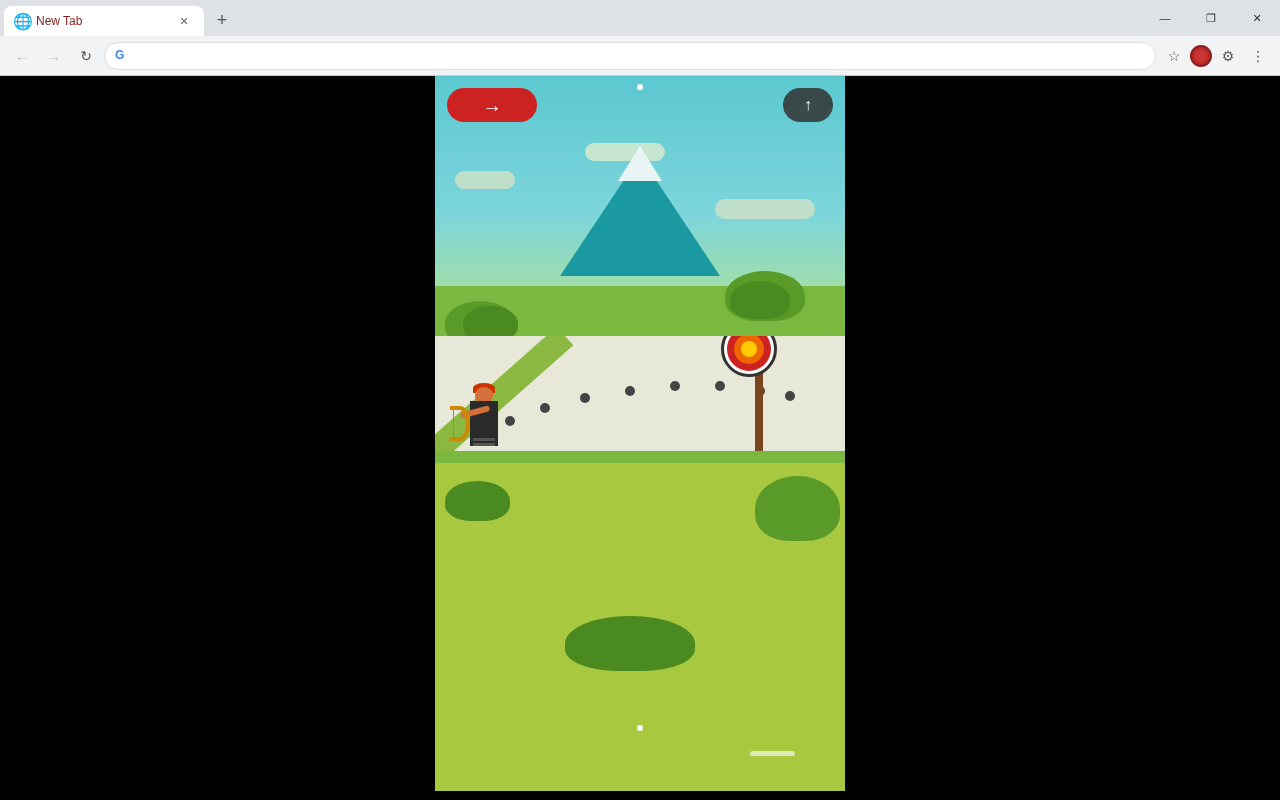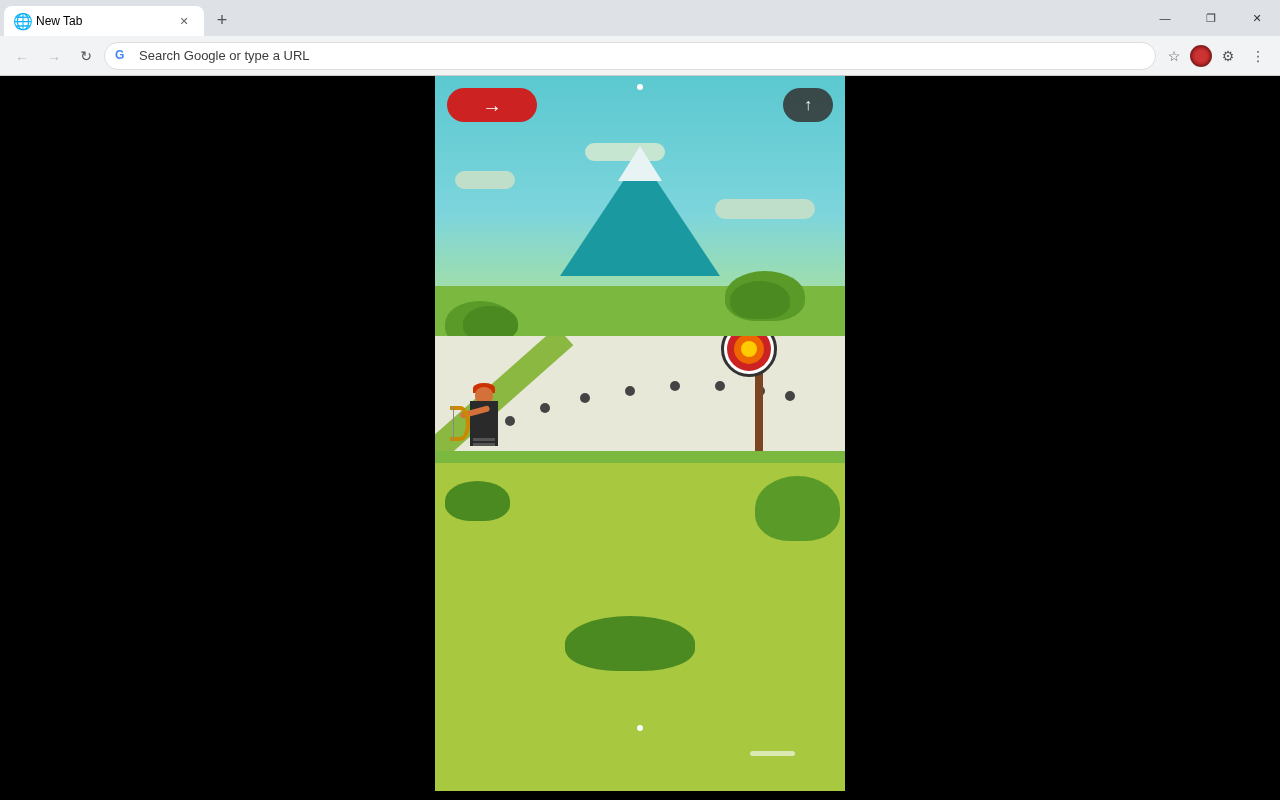--- a/index.html
+++ b/index.html
@@ -38,21 +38,21 @@
       padding: 0 12px;
       border-radius: 8px 8px 0 0;
       min-width: 200px;
       max-width: 240px;
       position: relative;
       margin-left: 4px;
     }
 
     .tab-title {
       font-size: 12px;
-      color: #000000;
+      color: #7f1d1d;
       flex: 1;
     }
 
     .tab-close {
       width: 16px;
       height: 16px;
       display: flex;
       align-items: center;
       justify-content: center;
       border-radius: 50%;
@@ -536,21 +536,20 @@
       </div>
     </div>
   </div>
 
   <div class="address-bar">
     <div class="nav-btn disabled">←</div>
     <div class="nav-btn disabled">→</div>
     <div class="nav-btn">↻</div>
     <div class="url-bar">
       <span class="google-g">G</span>
-      <span class="url-text">Search Google or type a URL</span>
     </div>
     <div class="toolbar-right">
       <div class="toolbar-icon">☆</div>
       <div class="extension-icon extension-red"></div>
       <div class="toolbar-icon">⚙</div>
       <div class="toolbar-icon">⋮</div>
     </div>
   </div>
 
   <div class="content-area">

